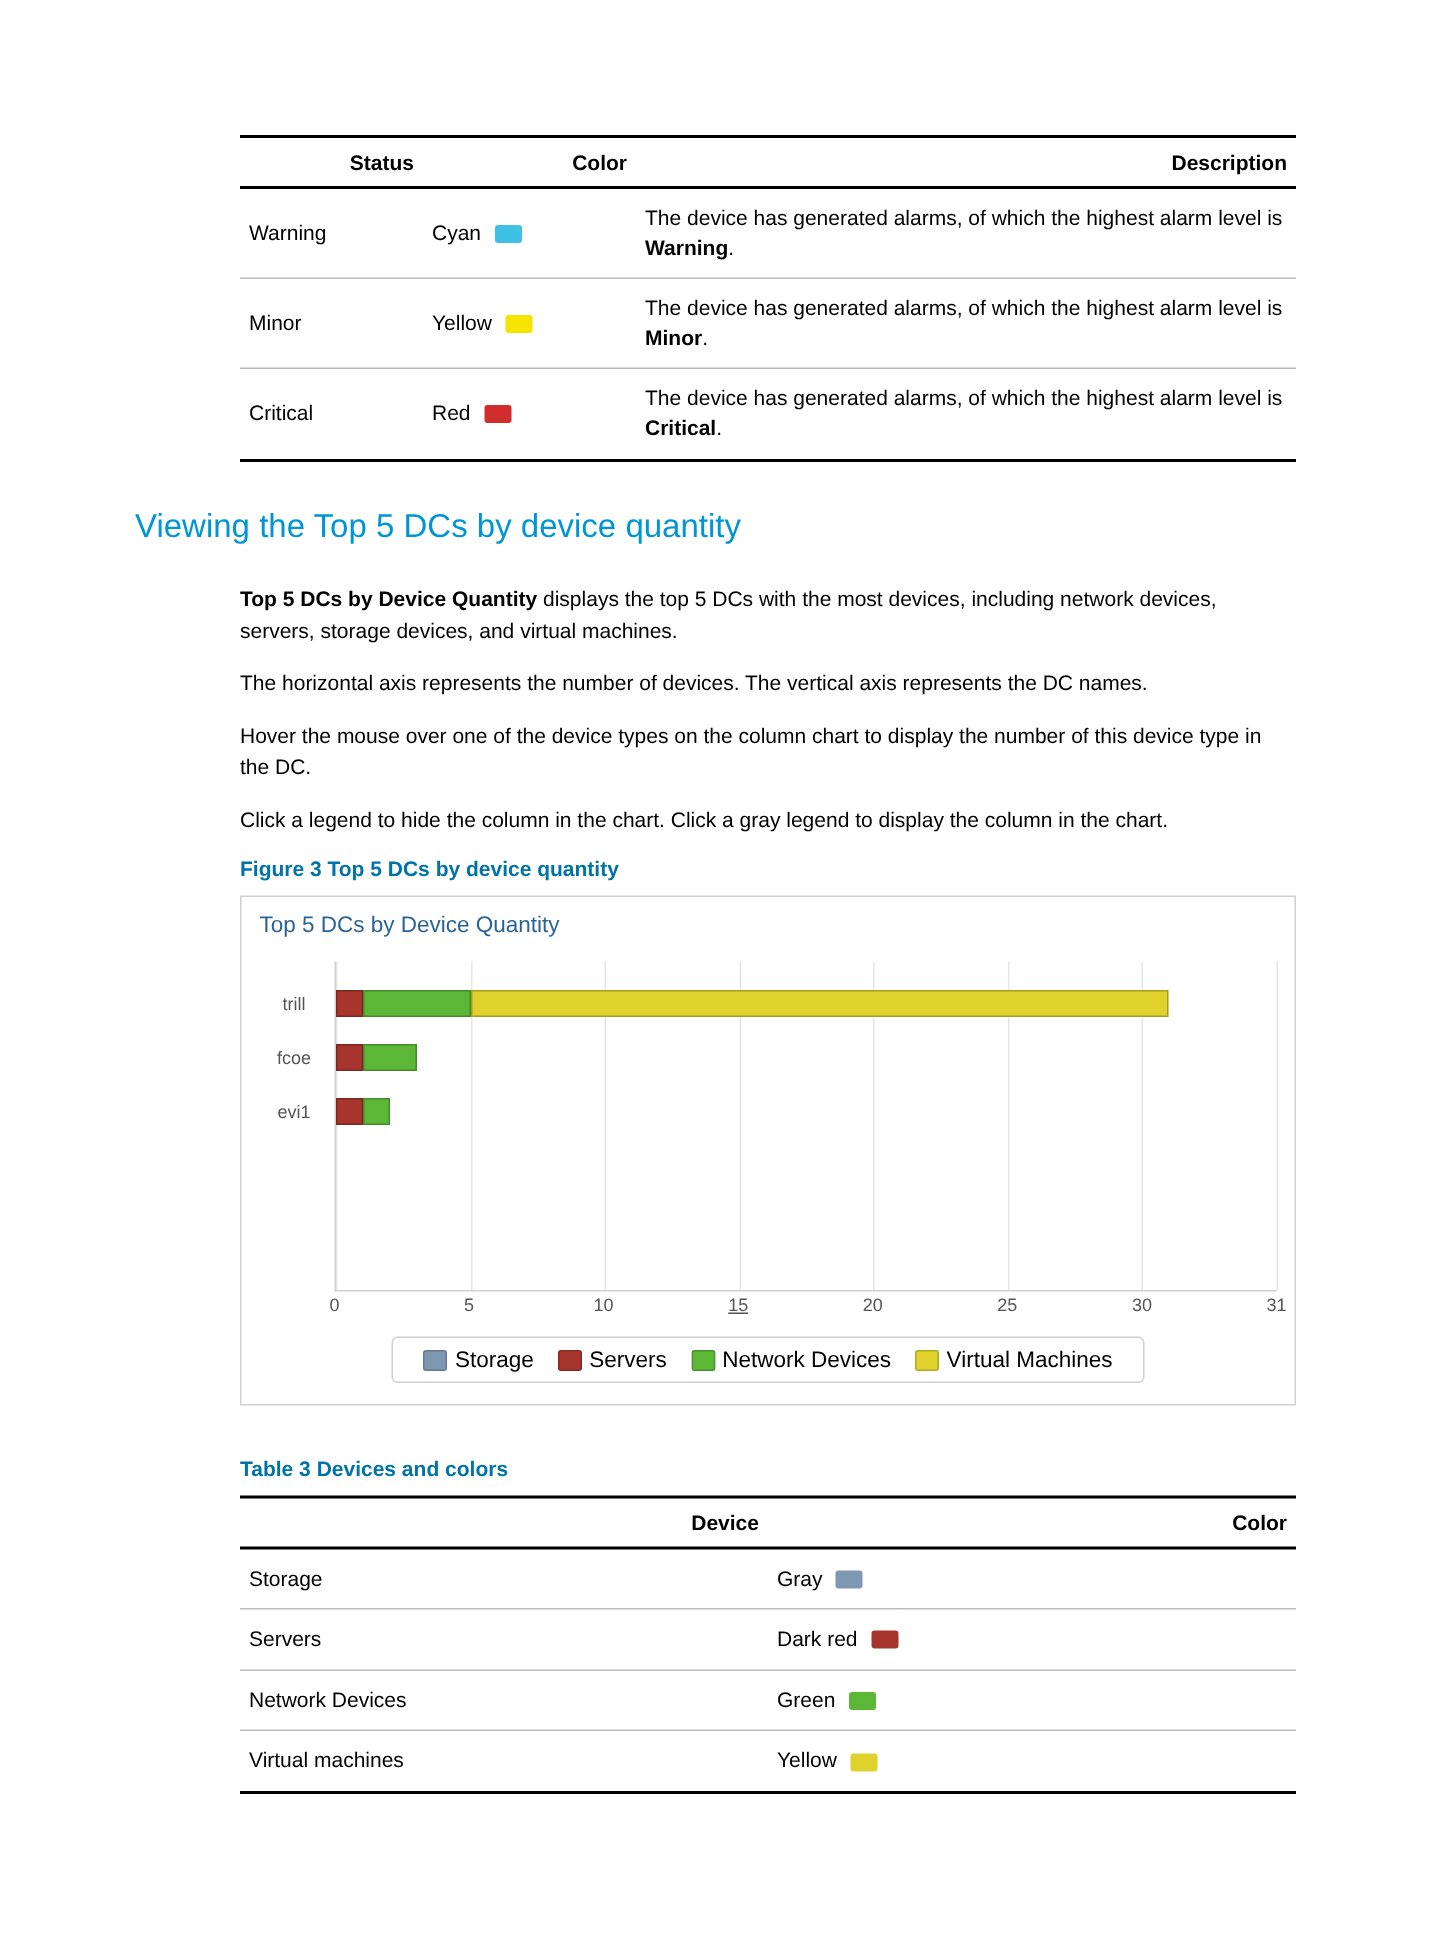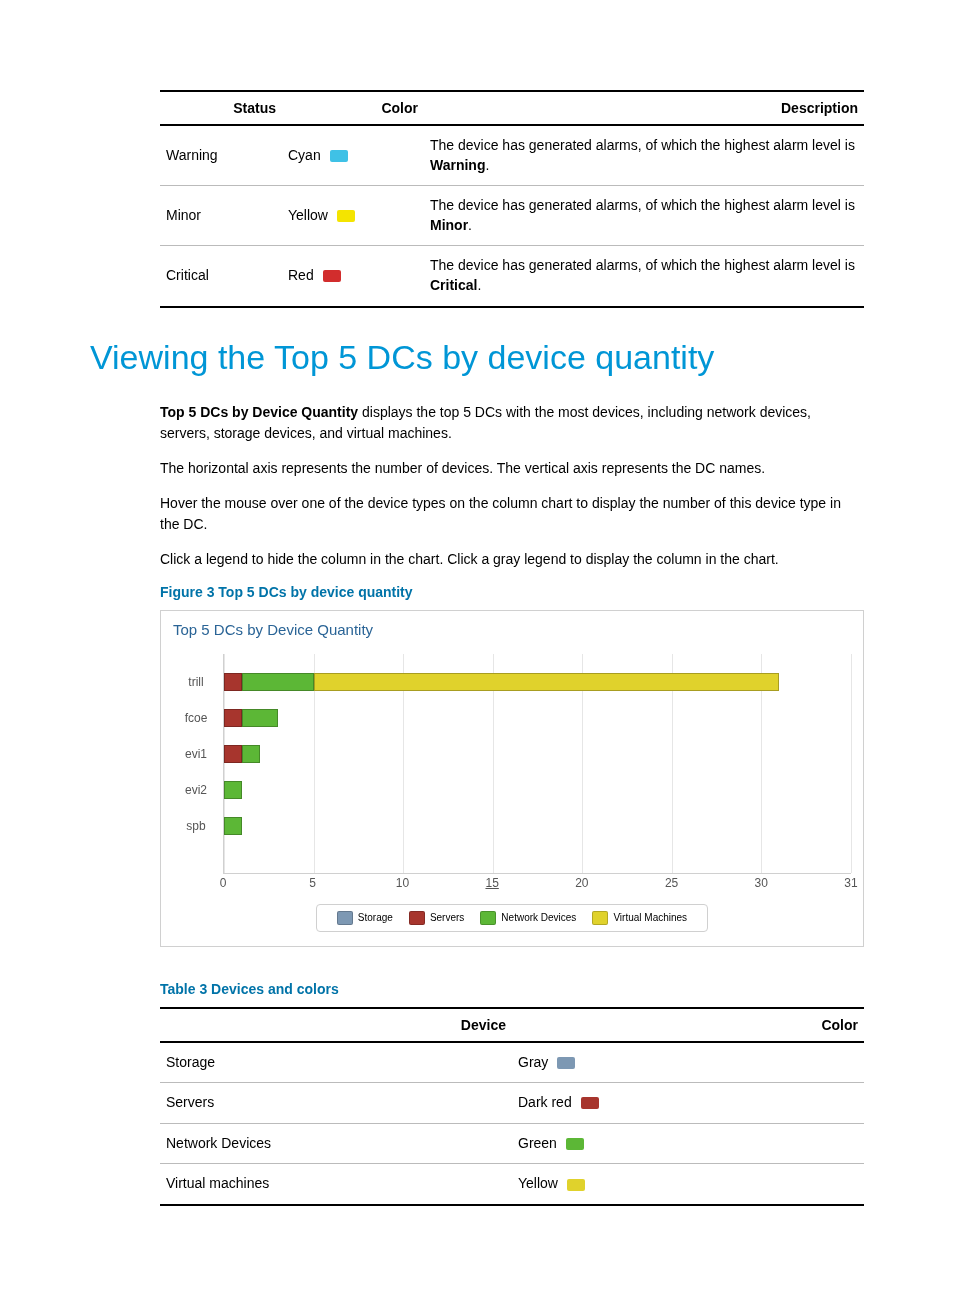--- a/index.html
+++ b/index.html
@@ -1,18 +1,18 @@
 <!DOCTYPE html>
 <html><head>
 <meta charset="utf-8">
 <style>
   html,body{margin:0;padding:0;background:#fff;font-family:Arial,Helvetica,sans-serif;color:#000;}
   .page{width:954px;margin:0 auto;padding:90px 90px 40px 90px;box-sizing:border-box;}
   .content{margin-left:70px;}
-  h1{font-weight:300;font-family:"Segoe UI Light","Segoe UI",Arial,sans-serif;color:#0096d6;font-size:34px;margin:30px 0 25px 0;}
+  h1{font-weight:300;font-family:"Segoe UI Light","Segoe UI",Arial,sans-serif;color:#0096d6;font-size:22px;margin:30px 0 25px 0;}
   p{font-size:14px;line-height:1.5;margin:0 0 14px 0;}
   .caption{color:#0073a8;font-weight:bold;font-size:14px;margin:10px 0 10px 0;}
   table.infotable{width:100%;border-collapse:collapse;font-size:14px;}
   table.infotable th{text-align:right;font-weight:bold;padding:8px 6px;border-top:2px solid #000;border-bottom:2px solid #000;}
   table.infotable td{padding:10px 6px;border-bottom:1px solid #bbb;vertical-align:middle;line-height:1.4;}
   table.infotable tr:last-child td{border-bottom:2px solid #000;}
   .swatch{display:inline-block;width:18px;height:12px;border-radius:2px;margin-left:5px;vertical-align:middle;}
   .bold{font-weight:bold;}
 
   
@@ -20,21 +20,21 @@
   .chart-title{color:#2a6496;font-size:15px;padding:10px 12px 6px 12px;}
   .chart-plot{position:relative;margin:10px 12px 0 12px;height:220px;border:1px solid #d0d0d0;border-right:none;border-top:none;box-sizing:border-box;}
   .chart-grid{position:absolute;top:0;bottom:0;width:0;border-left:1px solid #e6e6e6;}
   .chart-row{position:absolute;left:0;right:0;height:28px;display:flex;align-items:center;}
   .chart-row-label{position:absolute;left:-48px;width:40px;text-align:center;font-size:12px;color:#555;}
   .chart-bars{position:absolute;left:0;right:0;height:18px;top:5px;}
   .chart-seg{position:absolute;top:0;height:18px;border:1px solid rgba(0,0,0,0.25);box-sizing:border-box;}
   .chart-xaxis{position:relative;height:20px;margin:0 12px;}
   .chart-xtick{position:absolute;top:2px;font-size:12px;color:#555;transform:translateX(-50%);}
   .chart-legend{text-align:center;padding:10px 0 14px 0;}
-  .chart-legend-inner{display:inline-block;border:1px solid #d0d0d0;border-radius:4px;padding:6px 12px;font-size:10px;}
+  .chart-legend-inner{display:inline-block;border:1px solid #d0d0d0;border-radius:4px;padding:6px 12px;font-size:15px;}
   .leg-item{display:inline-block;margin:0 8px;}
   .leg-sw{display:inline-block;width:14px;height:12px;border-radius:2px;margin-right:5px;vertical-align:middle;border:1px solid rgba(0,0,0,0.2);}
   .spacer{height:24px;}
 </style>
 </head>
 <body>
 
 <div class="page">
   <div class="content">
 
@@ -105,32 +105,20 @@
                 <div class="chart-seg" style="left: 2.85714%; width: 5.71429%; background: rgb(92, 183, 54);"></div>
               </div>
             </div>
             <div class="chart-row" style="top: 86px;">
               <div class="chart-row-label">evi1</div>
               <div class="chart-bars">
                 <div class="chart-seg" style="left: 0%; width: 2.85714%; background: rgb(167, 53, 45);"></div>
                 <div class="chart-seg" style="left: 2.85714%; width: 2.85714%; background: rgb(92, 183, 54);"></div>
               </div>
             </div>
-            <div class="chart-row" style="top: 122px;">
-              <div class="chart-row-label">evi2</div>
-              <div class="chart-bars">
-                <div class="chart-seg" style="left: 0%; width: 2.85714%; background: rgb(92, 183, 54);"></div>
-              </div>
-            </div>
-            <div class="chart-row" style="top: 158px;">
-              <div class="chart-row-label">spb</div>
-              <div class="chart-bars">
-                <div class="chart-seg" style="left: 0%; width: 2.85714%; background: rgb(92, 183, 54);"></div>
-              </div>
-            </div>
           </div>
         <div class="chart-xaxis" id="chart-xaxis">
             <div class="chart-xtick" style="left: 0%;">0</div>
             <div class="chart-xtick" style="left: 14.2857%;">5</div>
             <div class="chart-xtick" style="left: 28.5714%; text-align: center;">10</div>
             <div class="chart-xtick" style="left: 42.8571%; text-decoration: underline;">15</div>
             <div class="chart-xtick" style="left: 57.1429%;">20</div>
             <div class="chart-xtick" style="left: 71.4286%;">25</div>
             <div class="chart-xtick" style="left: 85.7143%;">30</div>
             <div class="chart-xtick" style="left: 100%;">31</div>

